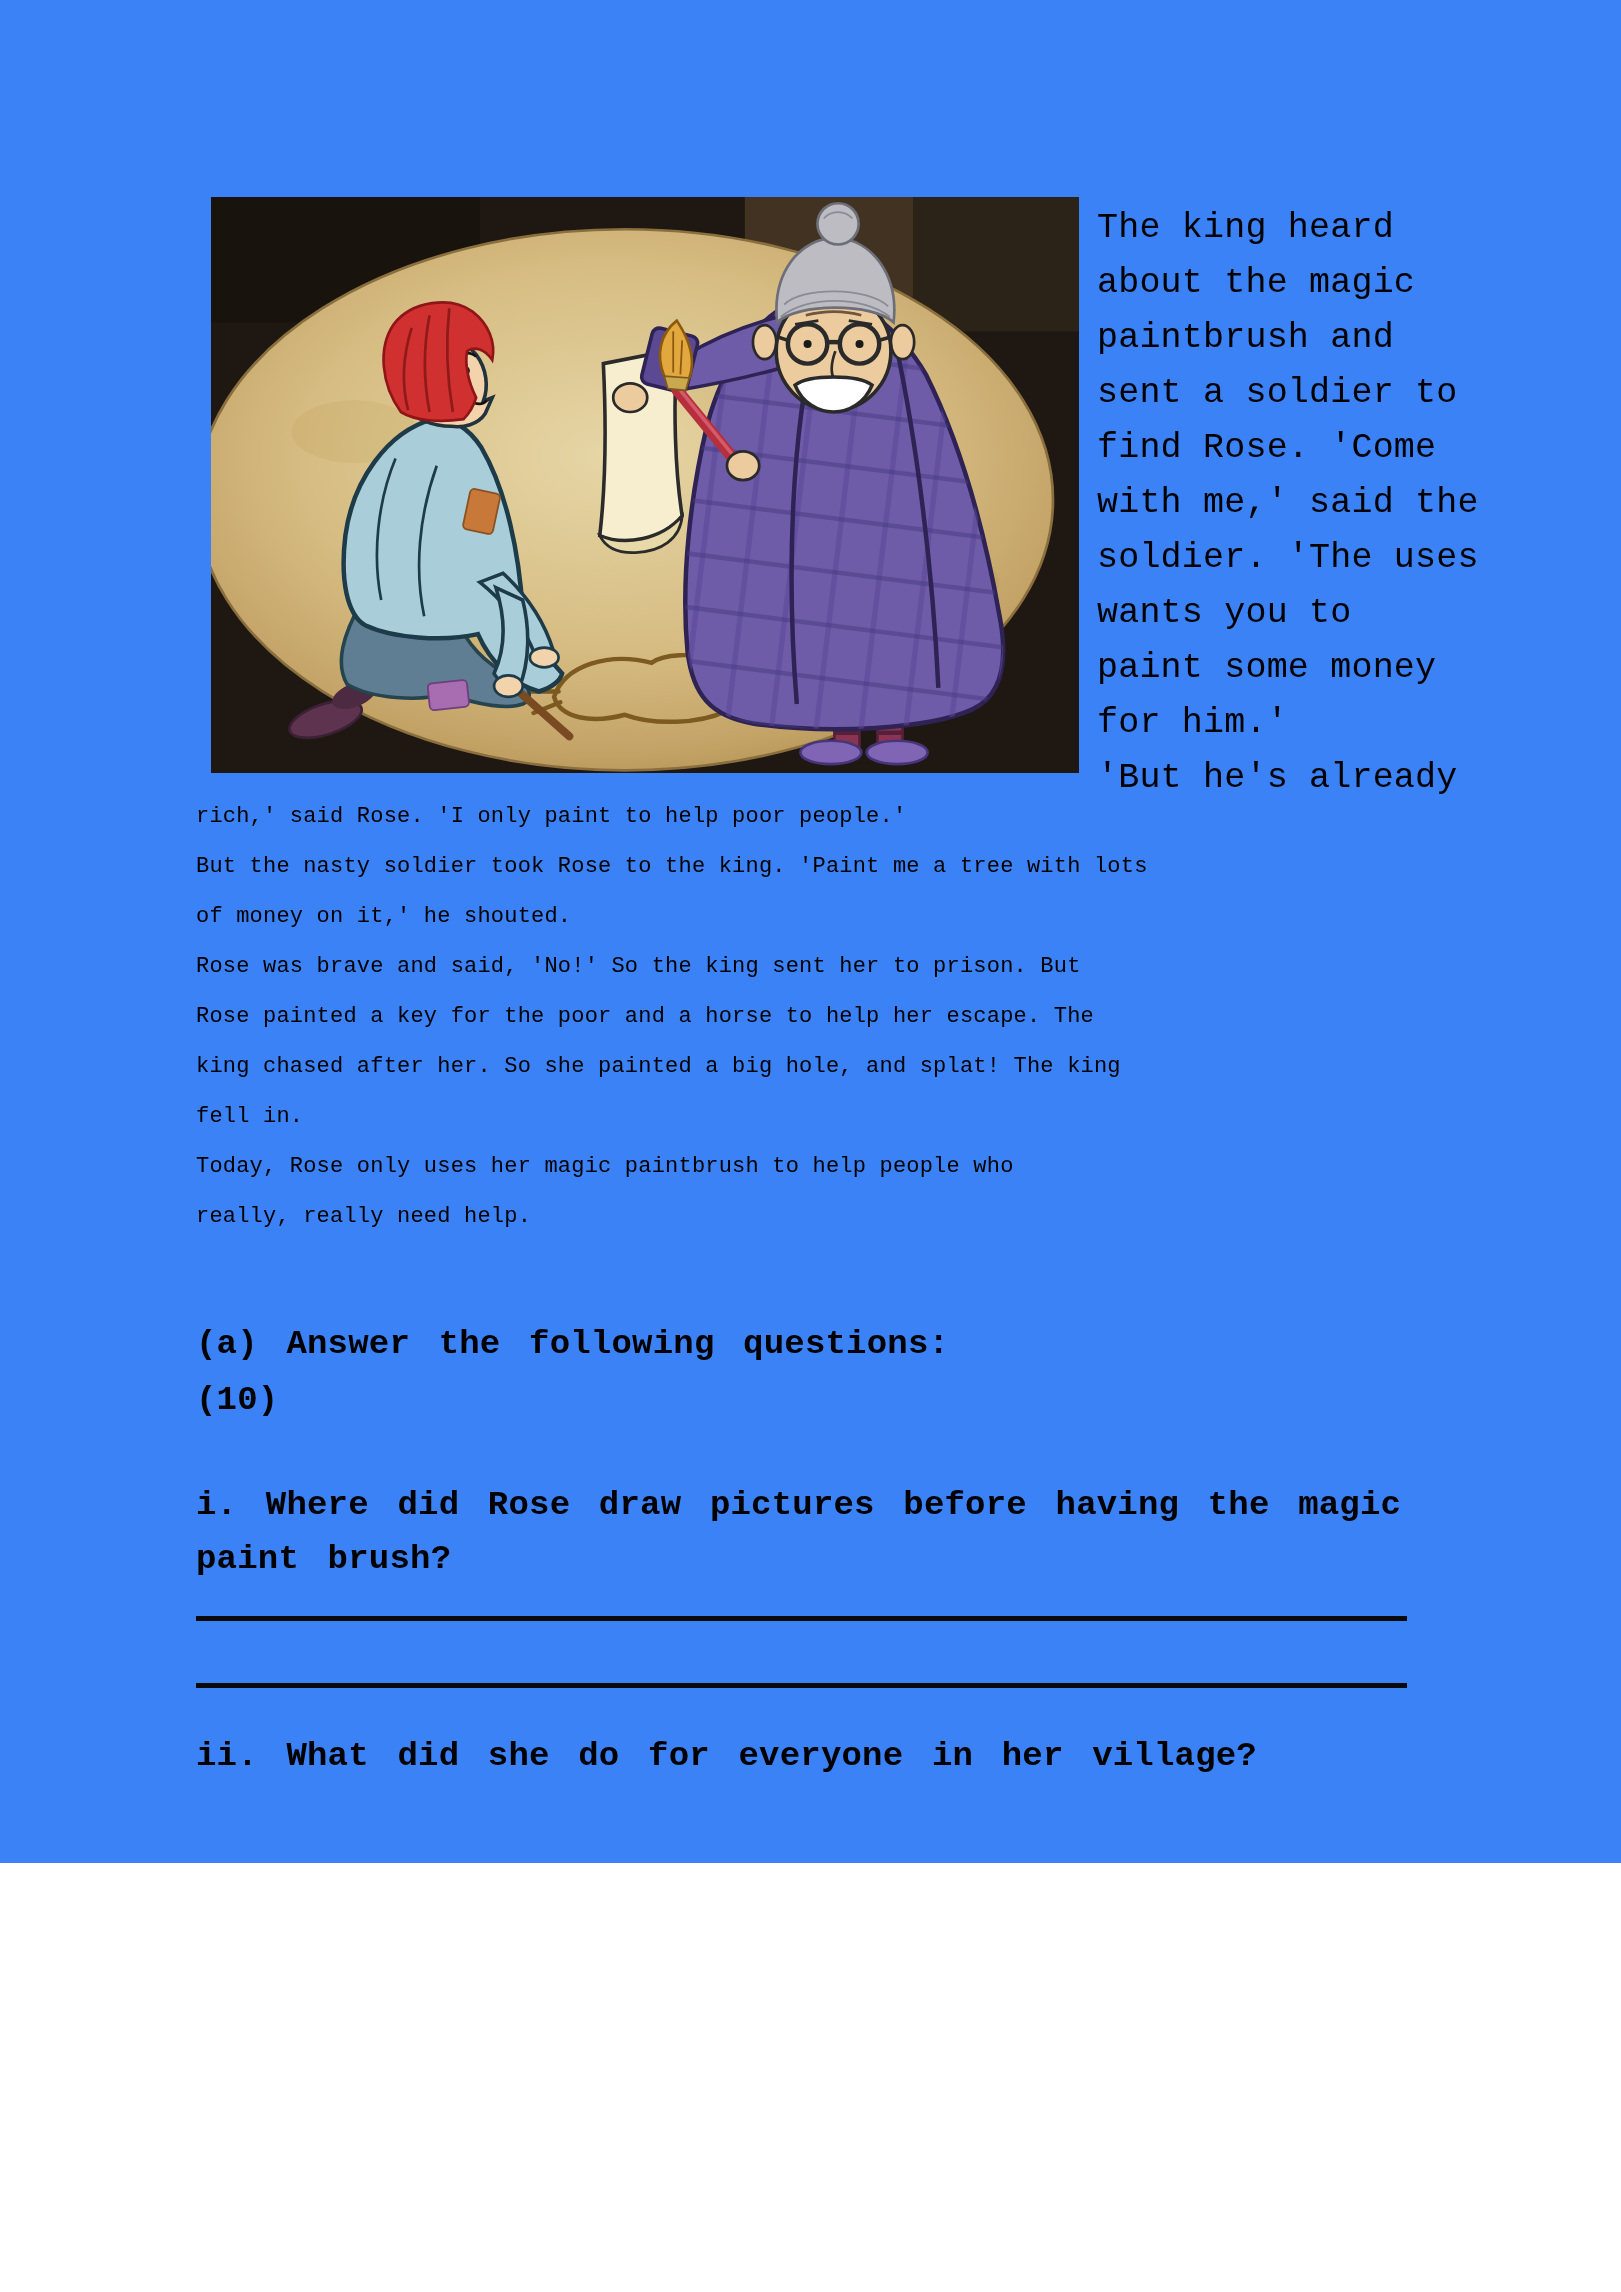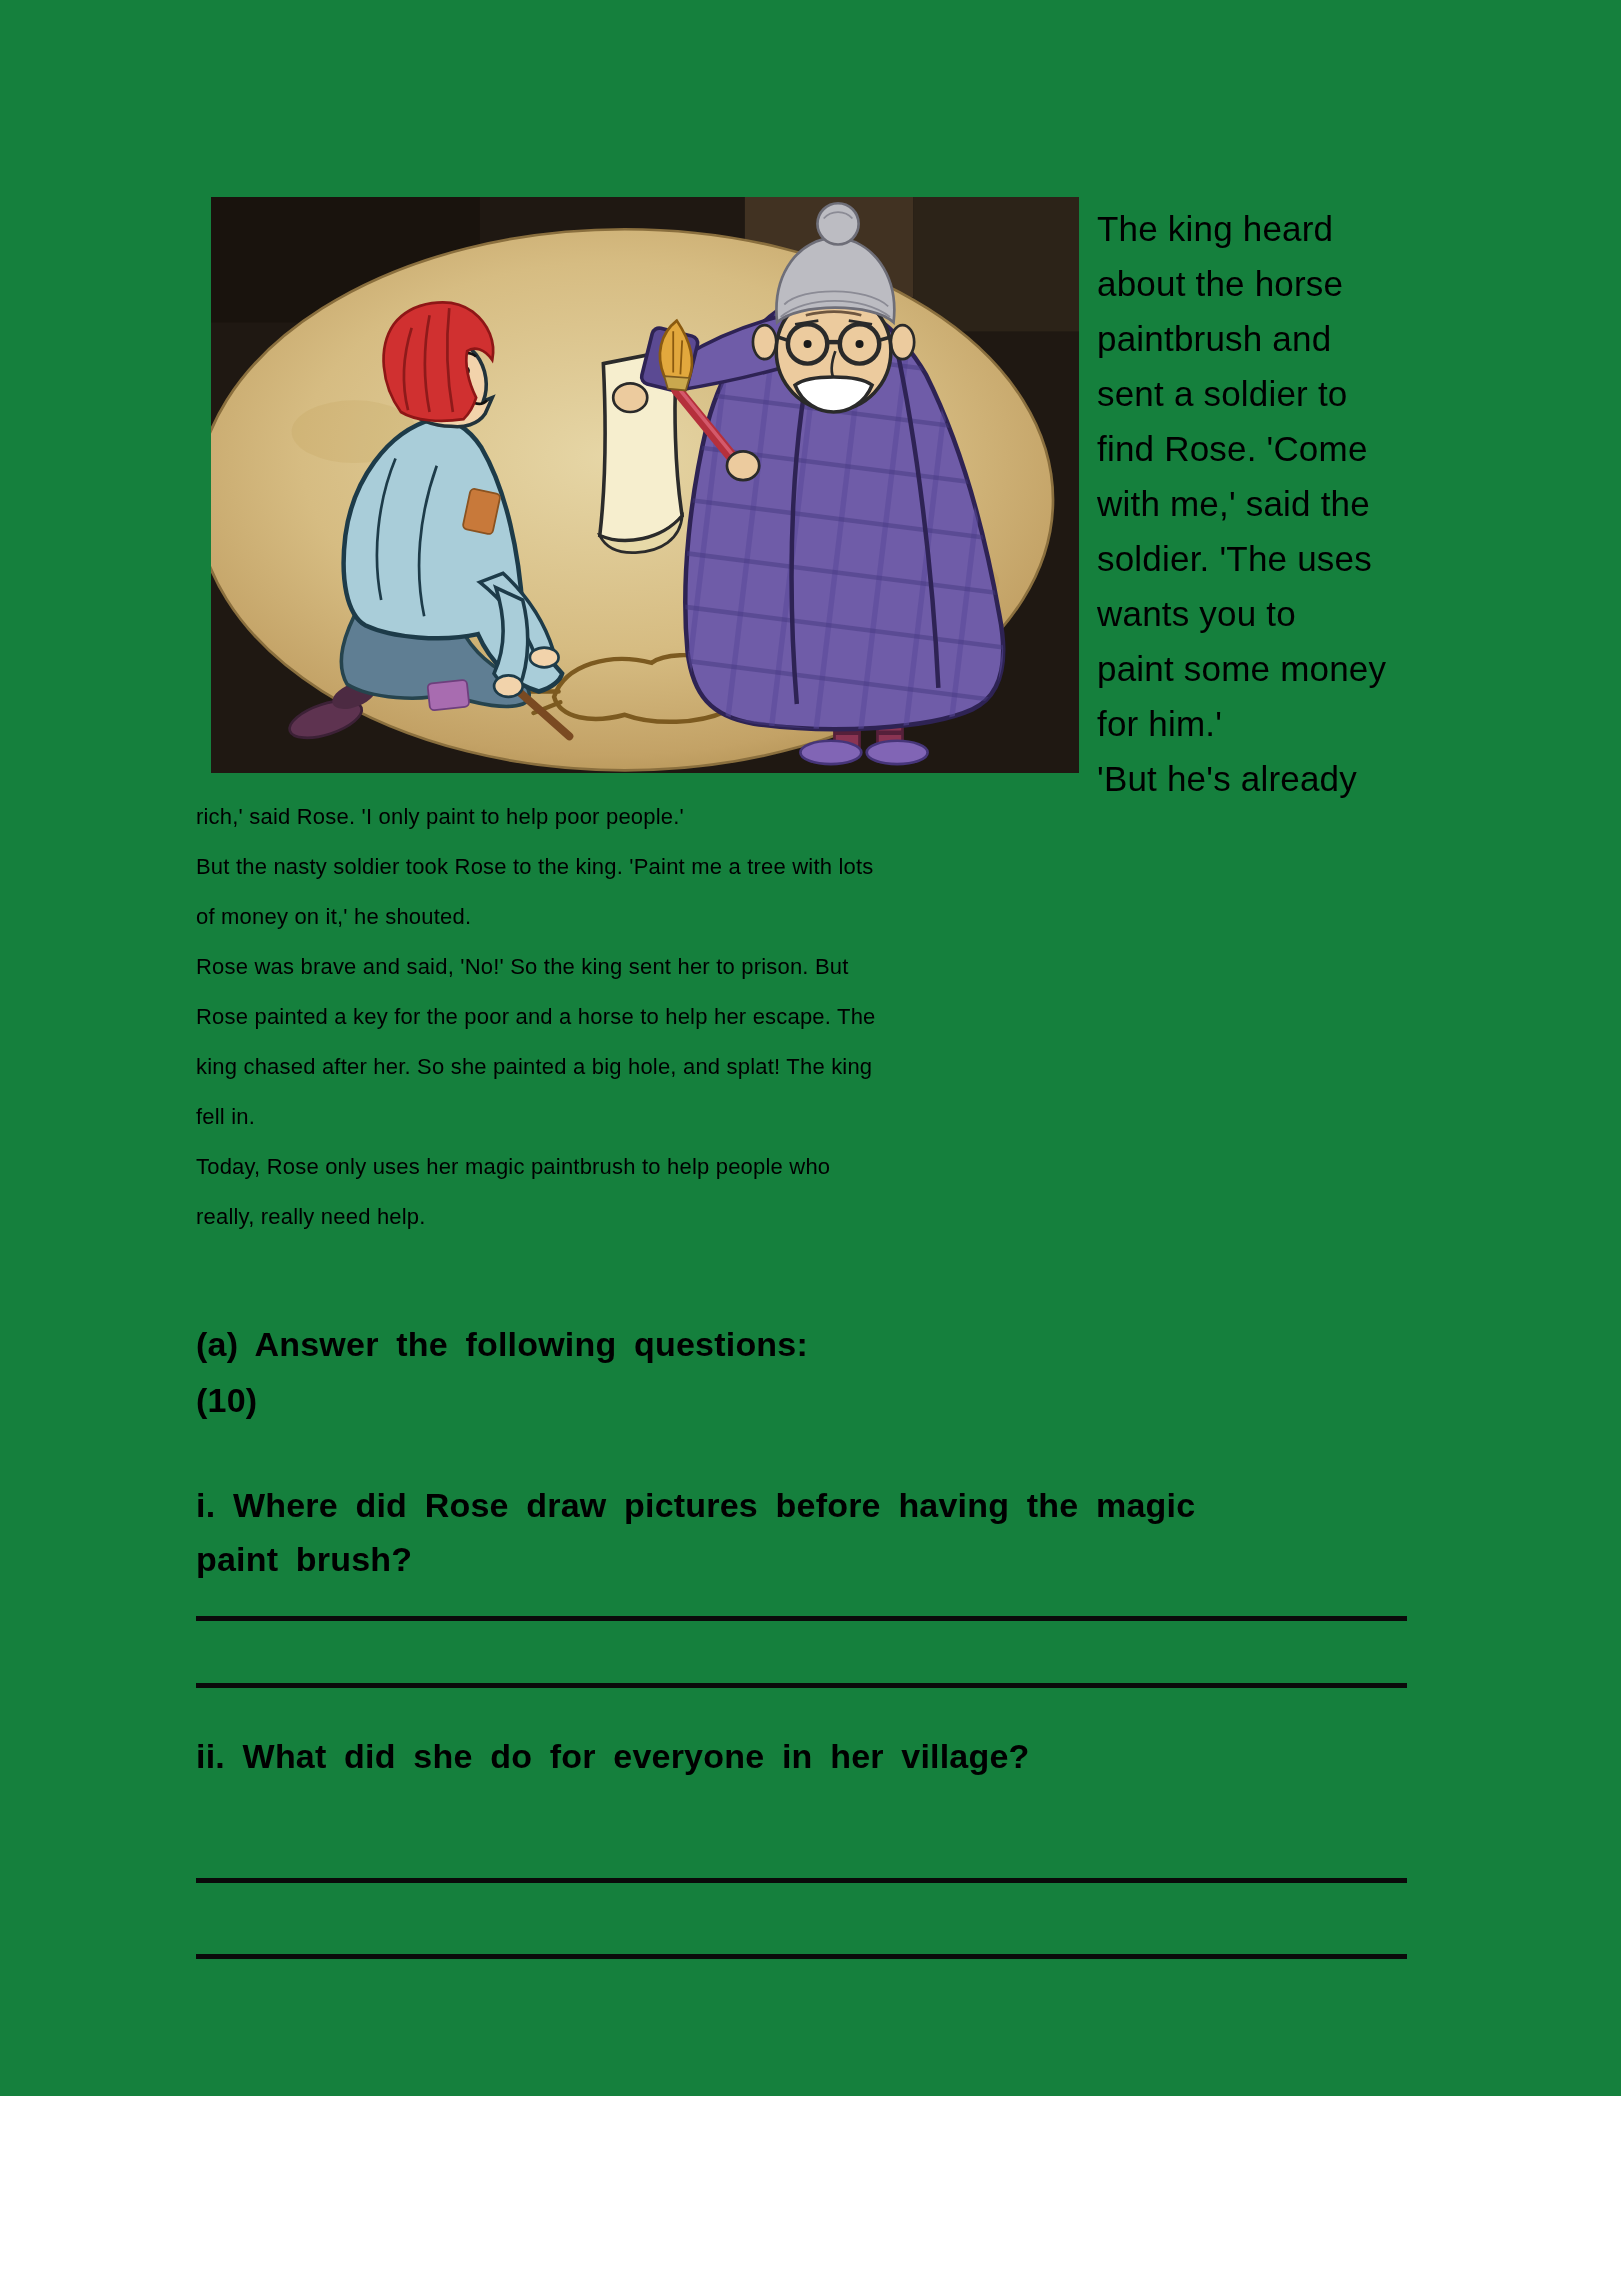--- a/index.html
+++ b/index.html
@@ -1,18 +1,18 @@
 <!DOCTYPE html>
 <html style="font-size:14.3px"><head>
 <meta charset="utf-8">
 <style>
   html,body{margin:0;padding:0;background:#ffffff;}
   .page{
-    position:relative;width:1622px;height:2096px;background:#15803d;
-    font-family:Liberation Sans, sans-serif;color:#000;overflow:hidden;
+    position:relative;width:1622px;height:1863px;background:#3b82f6;
+    font-family:Liberation Mono, monospace;color:#000;overflow:hidden;
   }
   .photo{position:absolute;left:211px;top:197px;width:868px;height:576px;}
   .photo svg{display:block;width:100%;height:100%;}
   .rightcol{
     position:absolute;left:1097px;top:201px;width:421px;
     font-size:35px;line-height:55px;letter-spacing:0.2px;white-space:nowrap;
   }
   .para{
     position:absolute;left:196px;top:792px;width:1361px;
     font-size:22px;line-height:50px;letter-spacing:0.2px;white-space:nowrap;
@@ -152,21 +152,21 @@
         <circle cx="666" cy="164" r="4.5" fill="#1a1a1a"></circle>
         <circle cx="724" cy="164" r="4.5" fill="#1a1a1a"></circle>
         <path d="M697,172 C692,186 691,196 696,204" fill="none" stroke="#2a2a2a" stroke-width="3"></path>
         <path d="M652,210 C668,198 722,198 738,210 C730,230 712,240 695,240 C678,240 660,230 652,210 Z" fill="#ffffff" stroke="#2a2a2a" stroke-width="4"></path>
       </g>
     </svg>
   </div>
 
   <div class="rightcol">
     <div>The king heard</div>
-    <div>about the horse</div>
+    <div>about the magic</div>
     <div>paintbrush and</div>
     <div>sent a soldier to</div>
     <div>find Rose. 'Come</div>
     <div>with me,' said the</div>
     <div>soldier. 'The uses</div>
     <div>wants you to</div>
     <div>paint some money</div>
     <div>for him.'</div>
     <div>'But he's already</div>
   </div>

